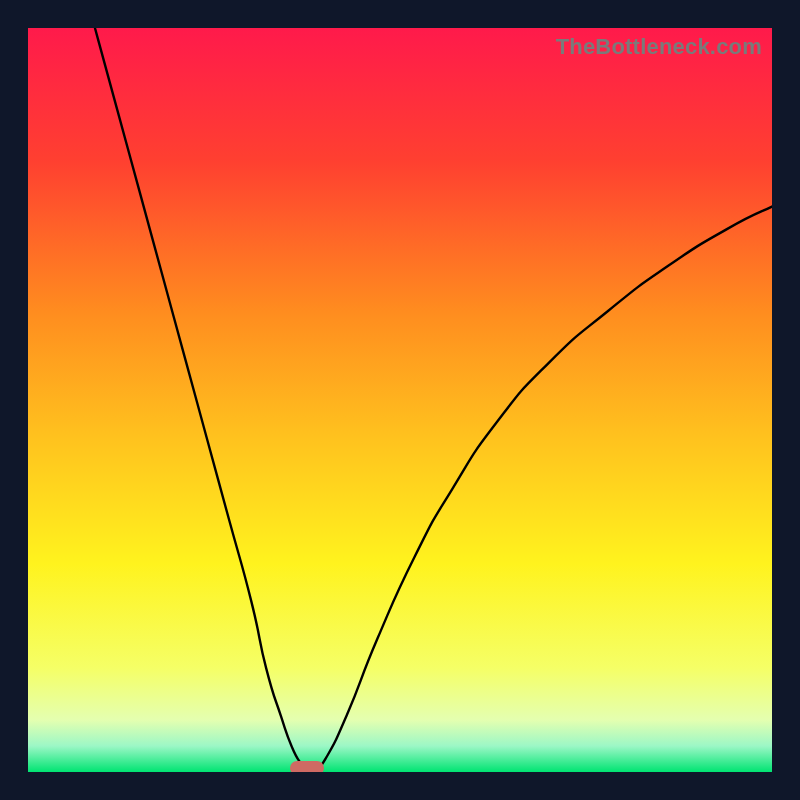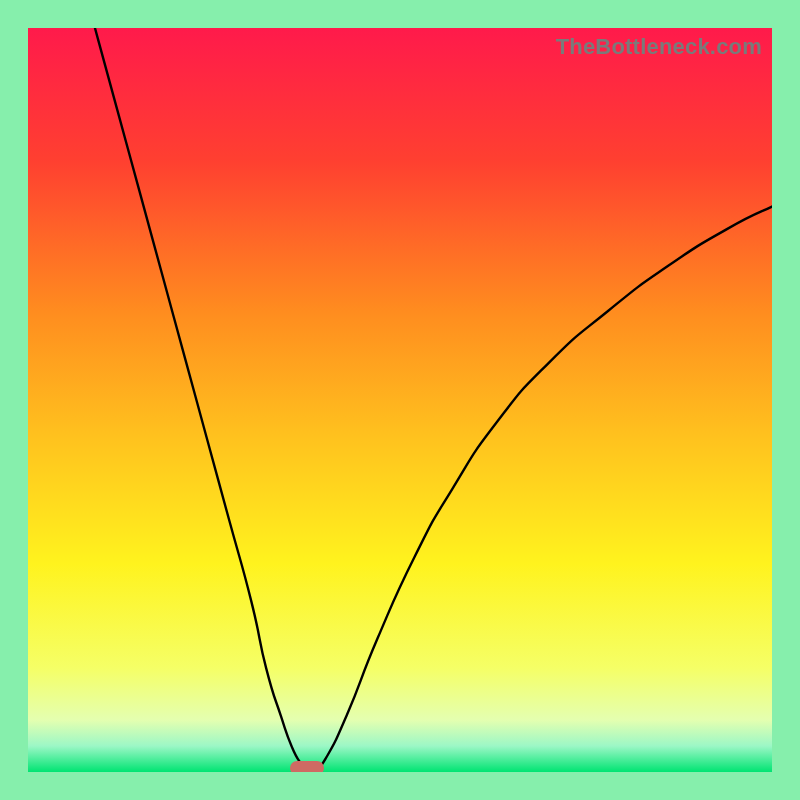--- a/index.html
+++ b/index.html
@@ -8,21 +8,21 @@
     width: 800px;
     height: 800px;
     overflow: hidden;
     background: #000;
     font-family: Arial, Helvetica, sans-serif;
   }
   .frame {
     position: relative;
     width: 800px;
     height: 800px;
-    background: #86efac;
+    background: #0f172a;
   }
   .plot {
     position: absolute;
     left: 28px;
     top: 28px;
     width: 744px;
     height: 744px;
     overflow: hidden;
   }
   .gradient {

